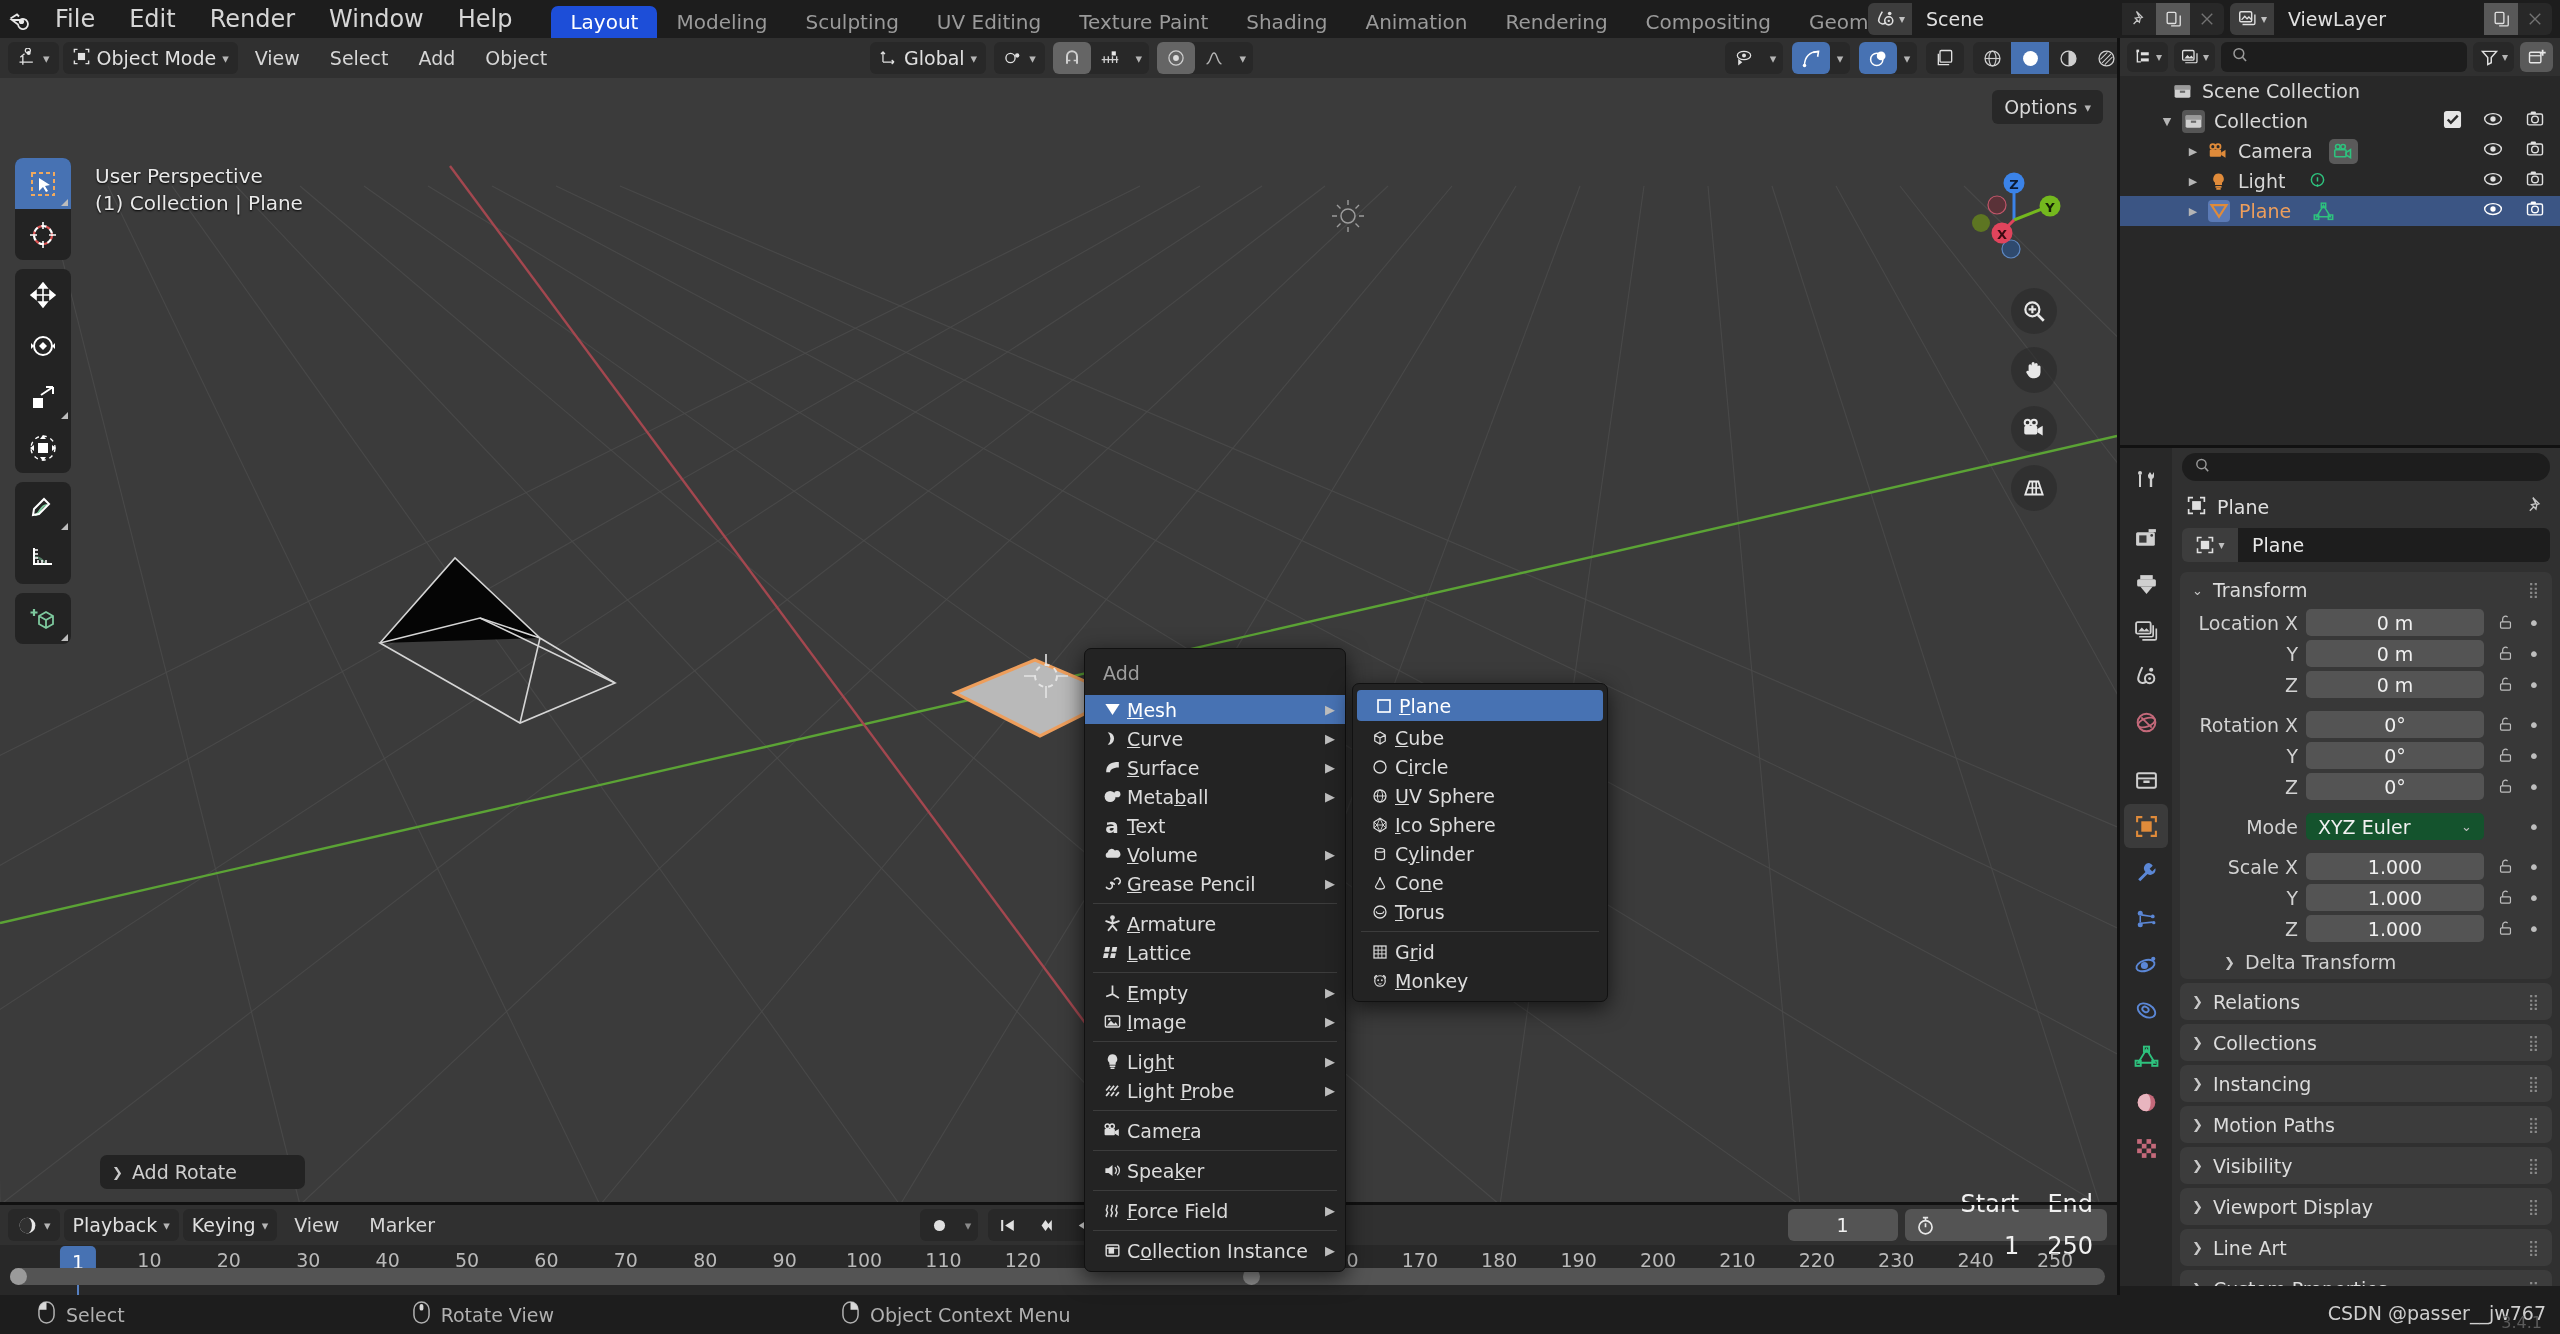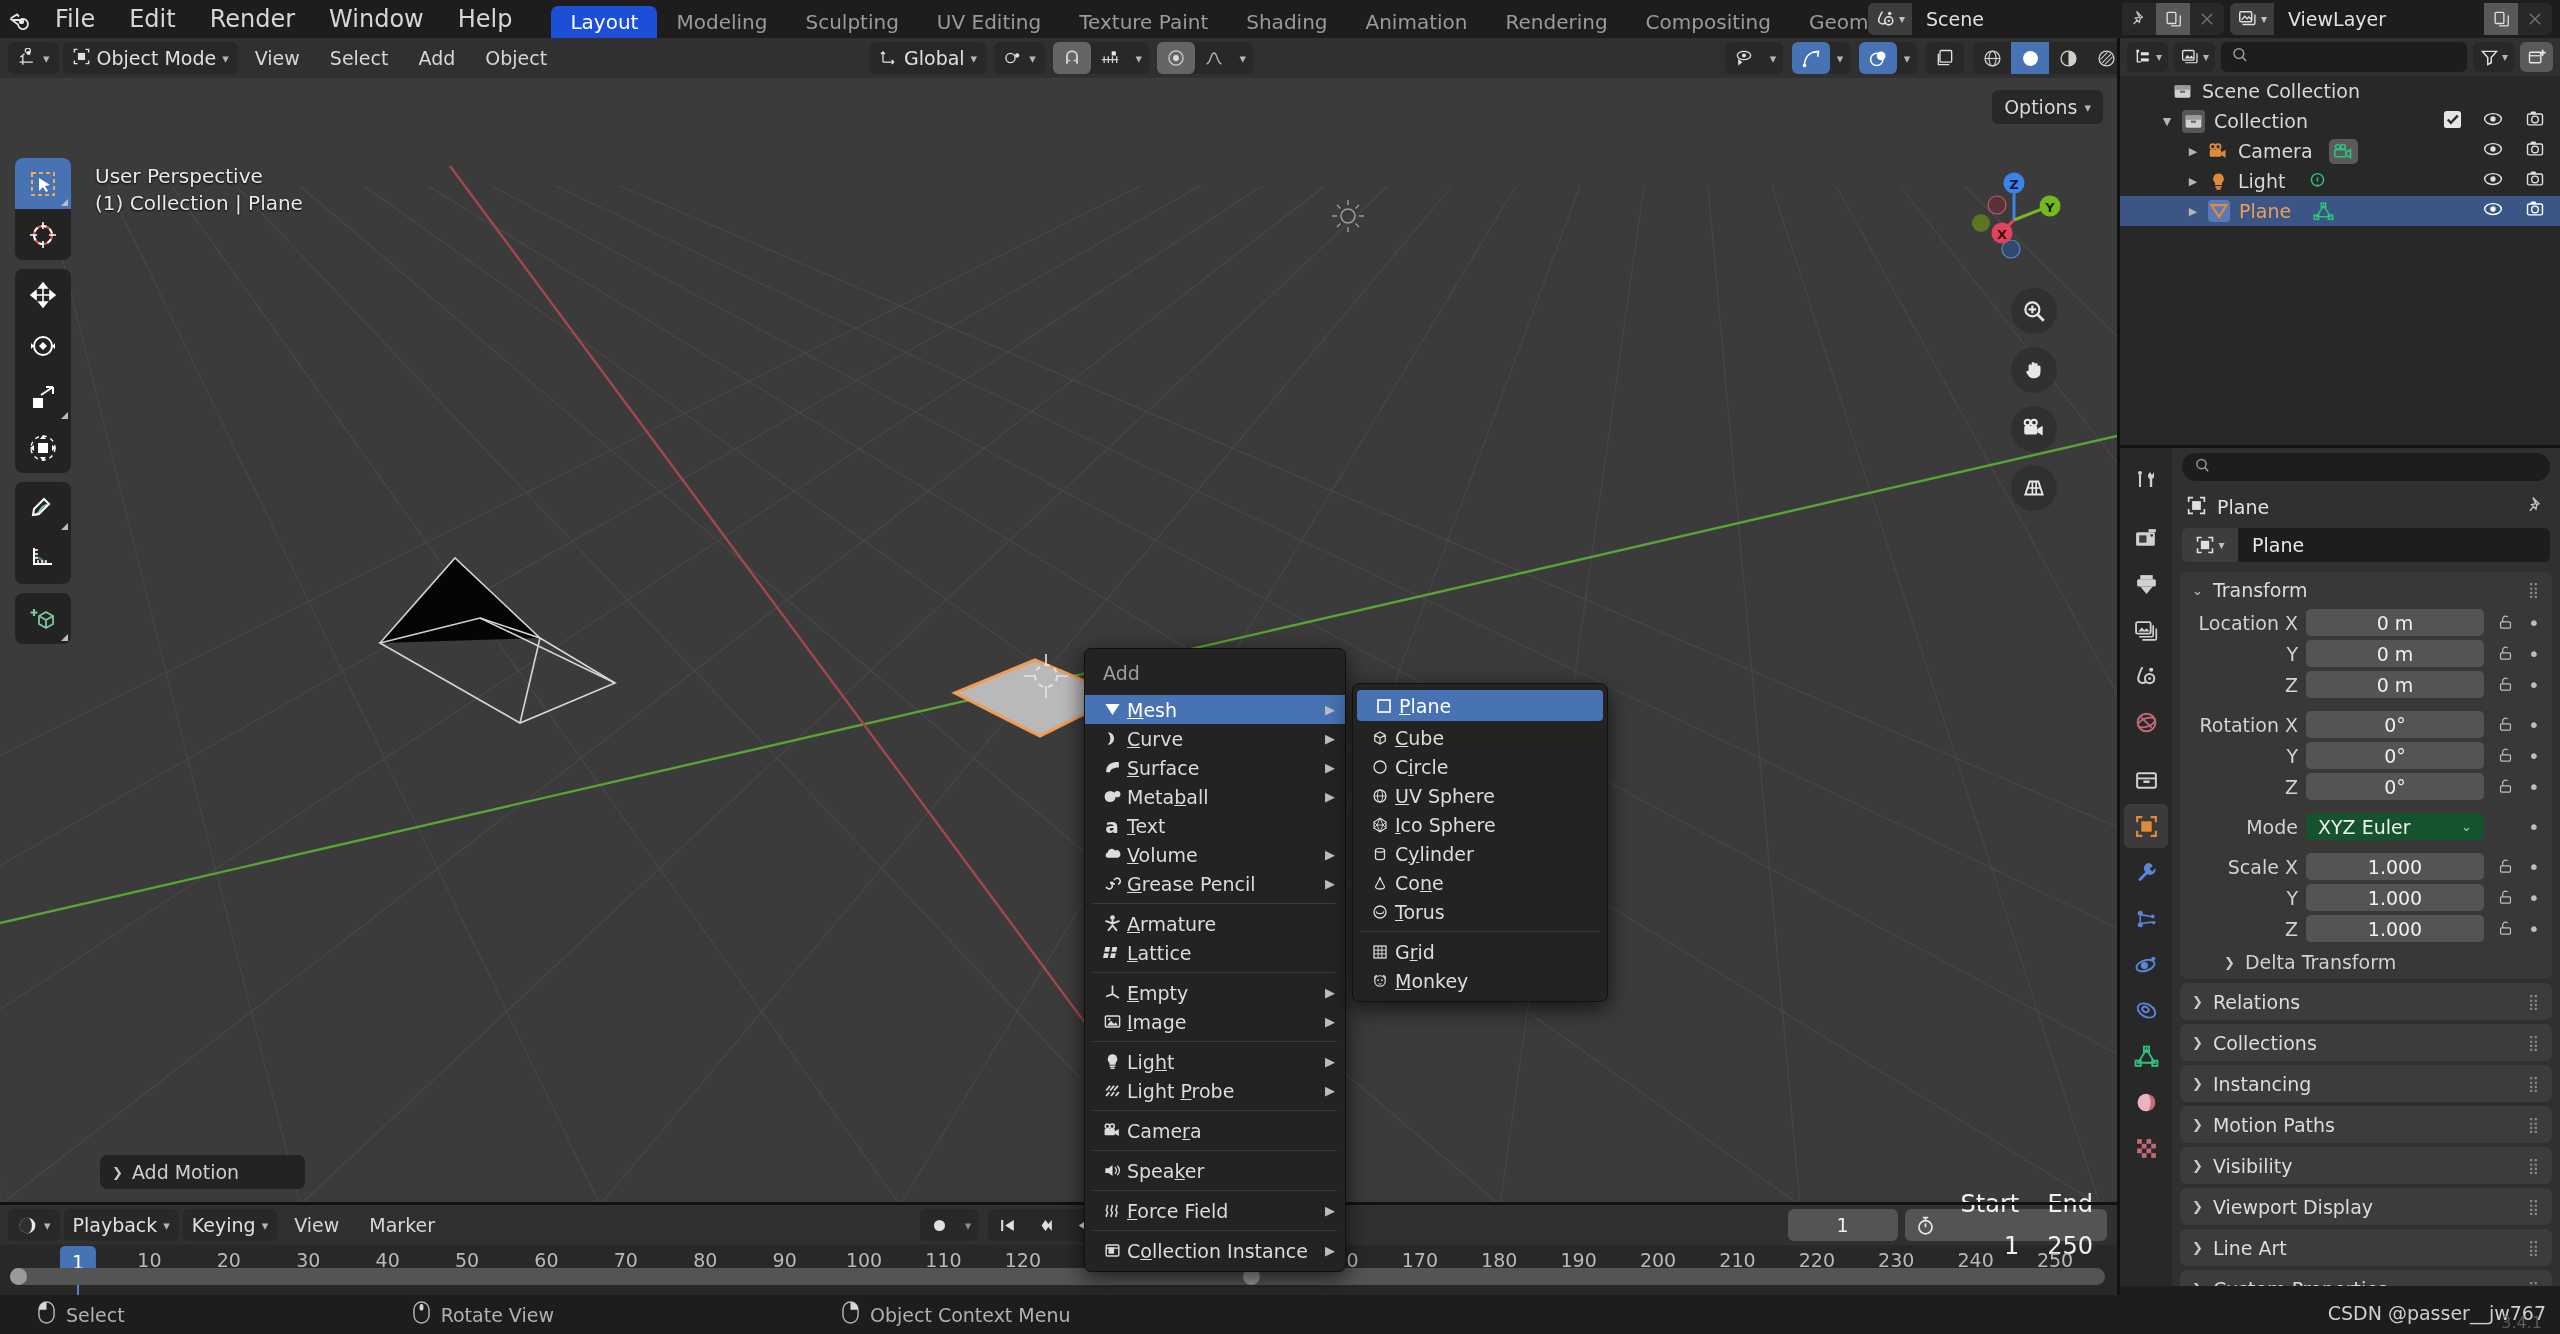--- a/index.html
+++ b/index.html
@@ -595,21 +595,21 @@
       <div class="navb">
         <svg width="26" height="26" viewBox="0 0 24 24">
             <path d="M4 18 L8 6 h8 l4 12 z" fill="none" stroke="#e8e8e8" stroke-width="1.7"></path>
             <path d="M6 12 h12 M10.5 6 v12 M14 6 v12" stroke="#e8e8e8" stroke-width="1.5"></path>
           </svg>
       </div>
     </div>
 
     <div class="op-panel">
       <span class="carat">❯</span>
-      <span>Add Motion</span>
+      <span>Add Rotate</span>
     </div>
   </div>
 
   <div class="addmenu">
     <div class="title">Add</div>
 
     <div class="mrow sel">
       <span class="mi">
           <svg width="19" height="19" viewBox="0 0 24 24">
             <path d="M3 5 h18 l-9 14 z" fill="#fff"></path>

